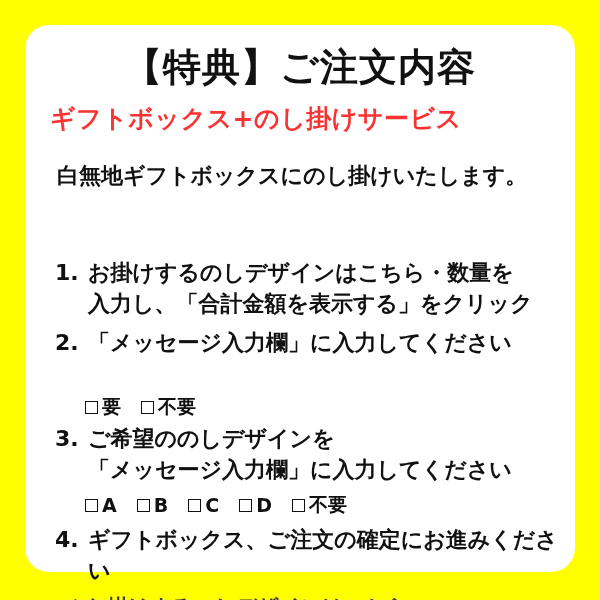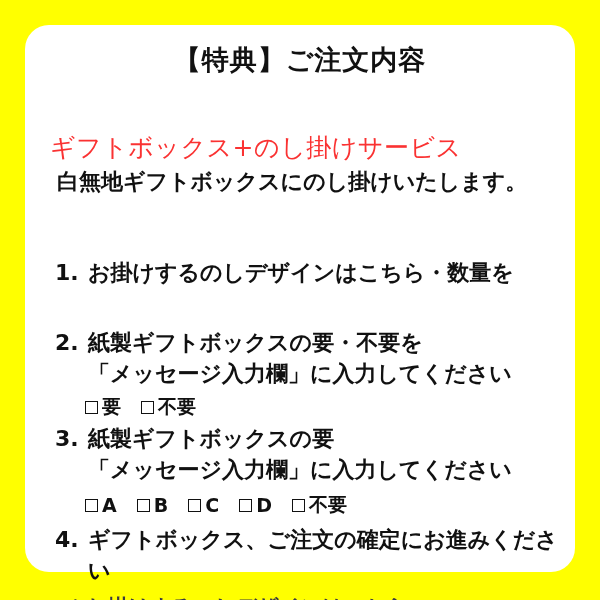--- a/index.html
+++ b/index.html
@@ -15,36 +15,35 @@
     position:absolute;
     left:25px;top:25px;
     width:550px;height:547px;
     background:#ffffff;
     border-radius:24px;
   }
   .title{
     position:absolute;
     left:25px;top:42px;width:550px;
     text-align:center;
-    font-size:27px;
+    font-size:38px;
     font-weight:700;
     letter-spacing:1px;
     color:#111111;
   }
   .subtitle{
     position:absolute;
     left:50px;top:102px;
     font-size:25px;
-    font-weight:400;
+    font-weight:700;
     letter-spacing:0.5px;
-    margin-top:29px;
   }
   .intro{
     position:absolute;
-    left:57px;top:166px;
+    left:57px;top:160px;
     font-size:22px;
     font-weight:600;
     line-height:32px;
     color:#111111;
   }
   .step{
     position:absolute;
     left:55px;
     width:505px;
     font-size:22px;
@@ -96,46 +95,46 @@
   <div class="subtitle" style="color:#fa3232;">ギフトボックス+のし掛けサービス</div>
 
   <div class="intro">
     <div>白無地ギフトボックスにのし掛けいたします。</div>
   </div>
 
   <div class="step" style="top:257px;">
     <span class="num">1.</span>
     <span class="lines">
       <div>お掛けするのしデザインはこちら・数量を</div>
+      <div>入力し、「合計金額を表示する」をクリック</div>
     </span>
   </div>
 
   <div class="step" style="top:327px;">
     <span class="num">2.</span>
     <span class="lines">
-      <div>紙製ギフトボックスの要・不要を</div>
       <div>「メッセージ入力欄」に入力してください</div>
     </span>
   </div>
 
   <div class="chkrow" style="top:394px;">
     <span class="opt">
       <span class="chkbox"></span>
       <span>要</span>
     </span>
     <span class="opt">
       <span class="chkbox"></span>
       <span>不要</span>
     </span>
   </div>
 
   <div class="step" style="top:423px;">
     <span class="num">3.</span>
     <span class="lines">
-      <div>紙製ギフトボックスの要</div>
+      <div>ご希望ののしデザインを</div>
       <div>「メッセージ入力欄」に入力してください</div>
     </span>
   </div>
 
   <div class="chkrow" style="top:492px;">
     <span class="opt">
       <span class="chkbox"></span>
       <span>A</span>
     </span>
     <span class="opt">

